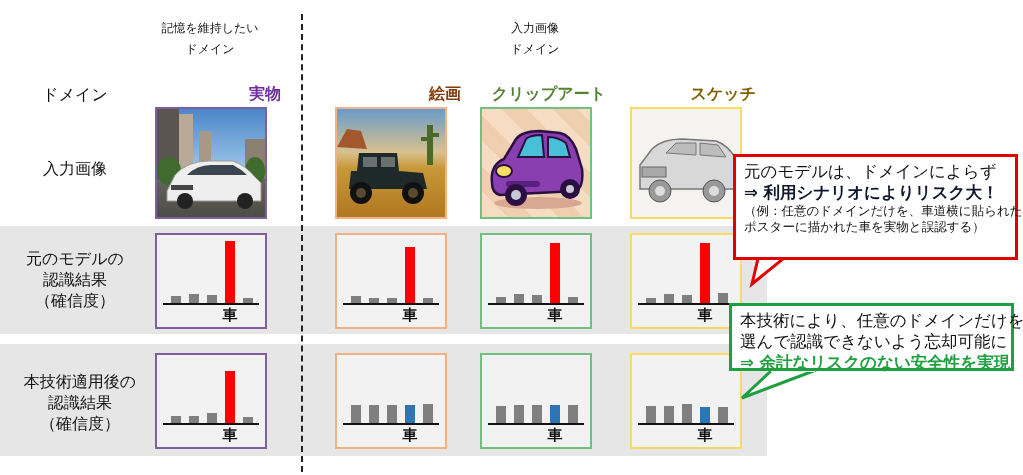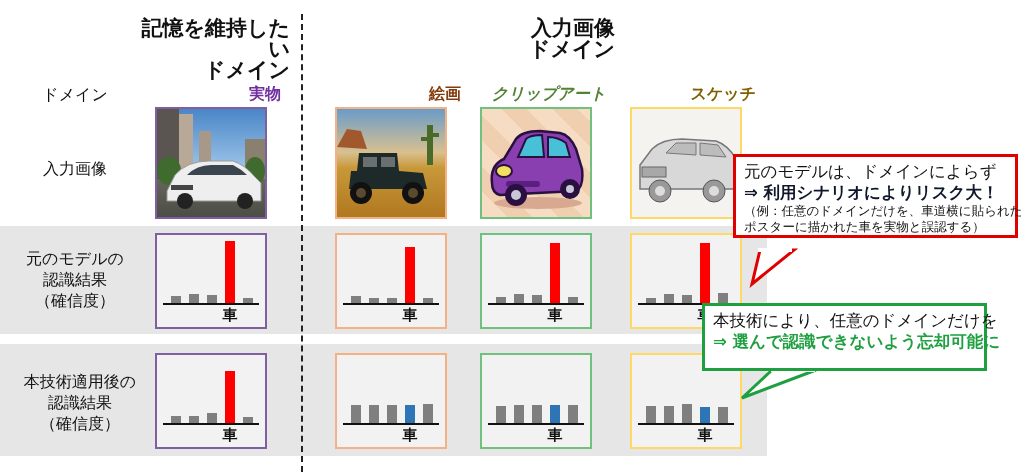--- a/index.html
+++ b/index.html
@@ -2,21 +2,21 @@
 <html><head>
 <meta charset="utf-8">
 <style>
   html, body { margin:0; padding:0; background:#ffffff; }
   body { width:1023px; height:475px; position:relative; overflow:hidden;
          font-family:"DejaVu Sans","Liberation Sans",sans-serif; color:#111; }
   .abs { position:absolute; }
   .band { position:absolute; left:0; width:767px; background:#e6e6e6; }
   .divider { position:absolute; left:301px; top:14px; height:458px; width:0;
              border-left:2px dashed #222; }
-  .hdr { position:absolute; text-align:right; font-size:21px; line-height:21px; font-weight:700; }
+  .hdr { position:absolute; text-align:center; font-size:12px; line-height:21px; font-weight:400; }
   .rowlabel { position:absolute; text-align:center; font-size:16px; line-height:21px; }
   .dlabel { position:absolute; text-align:right; font-size:16px; font-weight:bold; width:140px; }
   .imgbox { position:absolute; width:108px; height:108px; border:2px solid; overflow:hidden; box-sizing:content-box; }
   .chart { position:absolute; width:108px; height:92px; border:2px solid; background:#f2f2f2; }
   .chart .axis { position:absolute; left:6px; right:6px; bottom:22px; height:2px; background:#111; }
   .chart .bar { position:absolute; bottom:24px; width:10px; }
   .chart .lbl { position:absolute; bottom:2px; font-size:15px; font-weight:bold; width:30px; text-align:center; }
   .callout { position:absolute; background:#fff; border:3px solid; padding:4px 8px; box-sizing:border-box; }
   .callout .l { font-size:16.5px; line-height:21px; white-space:nowrap; }
   .callout .s { font-size:12.5px; line-height:16px; white-space:nowrap; }
@@ -45,21 +45,21 @@
   <div>（確信度）</div>
 </div>
 <div class="rowlabel" style="left:10px;top:371px;width:140px;">
   <div>本技術適用後の</div>
   <div>認識結果</div>
   <div>（確信度）</div>
 </div>
 
 <div class="dlabel" style="left:141px;top:84px;color:#7030a0;">実物</div>
 <div class="dlabel" style="left:321px;top:84px;color:#843c0c;">絵画</div>
-<div class="dlabel" style="left:466px;top:84px;color:#548235;font-style:italic;">クリップアート</div>
+<div class="dlabel" style="left:466px;top:84px;color:#548235;">クリップアート</div>
 <div class="dlabel" style="left:616px;top:84px;color:#7f6000;">スケッチ</div>
 
 <div class="imgbox" style="left:155px;top:107px;border-color:#7f5fa0;background:linear-gradient(#4a86c8 0%,#9cc4e8 55%,#6b6b5e 56%,#4d4d48 100%);">
   <svg width="108" height="108" viewBox="0 0 108 108">
     <rect x="0" y="0" width="22" height="70" fill="#5a5550"></rect>
     <rect x="22" y="5" width="14" height="60" fill="#b8a898"></rect>
     <rect x="42" y="22" width="12" height="44" fill="#a89888"></rect>
     <rect x="88" y="30" width="20" height="40" fill="#8a8070"></rect>
     <ellipse cx="12" cy="62" rx="12" ry="14" fill="#3f6b2e"></ellipse>
     <ellipse cx="98" cy="62" rx="10" ry="14" fill="#3f6b2e"></ellipse>
@@ -188,23 +188,24 @@
 
 <svg class="abs" style="left:740px;top:248px;" width="60" height="42">
   <path d="M20 2 L12 36 L54 2 Z" fill="#ffffff" stroke="#e00000" stroke-width="3" stroke-linejoin="miter"></path>
   <rect x="18" y="0" width="34" height="4" fill="#ffffff"></rect>
 </svg>
 <svg class="abs" style="left:738px;top:368px;" width="80" height="34">
   <path d="M34 2 L4 30 L78 2 Z" fill="#ffffff" stroke="#1fa040" stroke-width="3" stroke-linejoin="miter"></path>
   <rect x="33" y="0" width="44" height="4" fill="#ffffff"></rect>
 </svg>
 
-<div class="callout" style="left:733px;top:154px;width:285px;height:84px;border-color:#e00000;">
+<div class="callout" style="left:733px;top:154px;width:285px;height:106px;border-color:#e00000;">
   <div class="l">元のモデルは、ドメインによらず</div>
   <div class="l" style="color:#0f172a;font-weight:bold;">⇒ 利用シナリオによりリスク大！</div>
   <div class="s">（例：任意のドメインだけを、車道横に貼られた</div>
   <div class="s">ポスターに描かれた車を実物と誤認する）</div>
 </div>
 
-<div class="callout" style="left:702px;top:303px;width:285px;height:68px;border-color:#1fa040;">
+<div class="callout" style="left:729px;top:303px;width:285px;height:68px;border-color:#1fa040;">
   <div class="l">本技術により、任意のドメインだけを</div>
-  <div class="l" style="color:#1fa040;font-weight:bold;">⇒ 選んで認識できないよう忘却可能に</div>
+  <div class="l">選んで認識できないよう忘却可能に</div>
+  <div class="l" style="color:#1fa040;font-weight:bold;">⇒ 余計なリスクのない安全性を実現</div>
 </div>
 
 </body></html>

